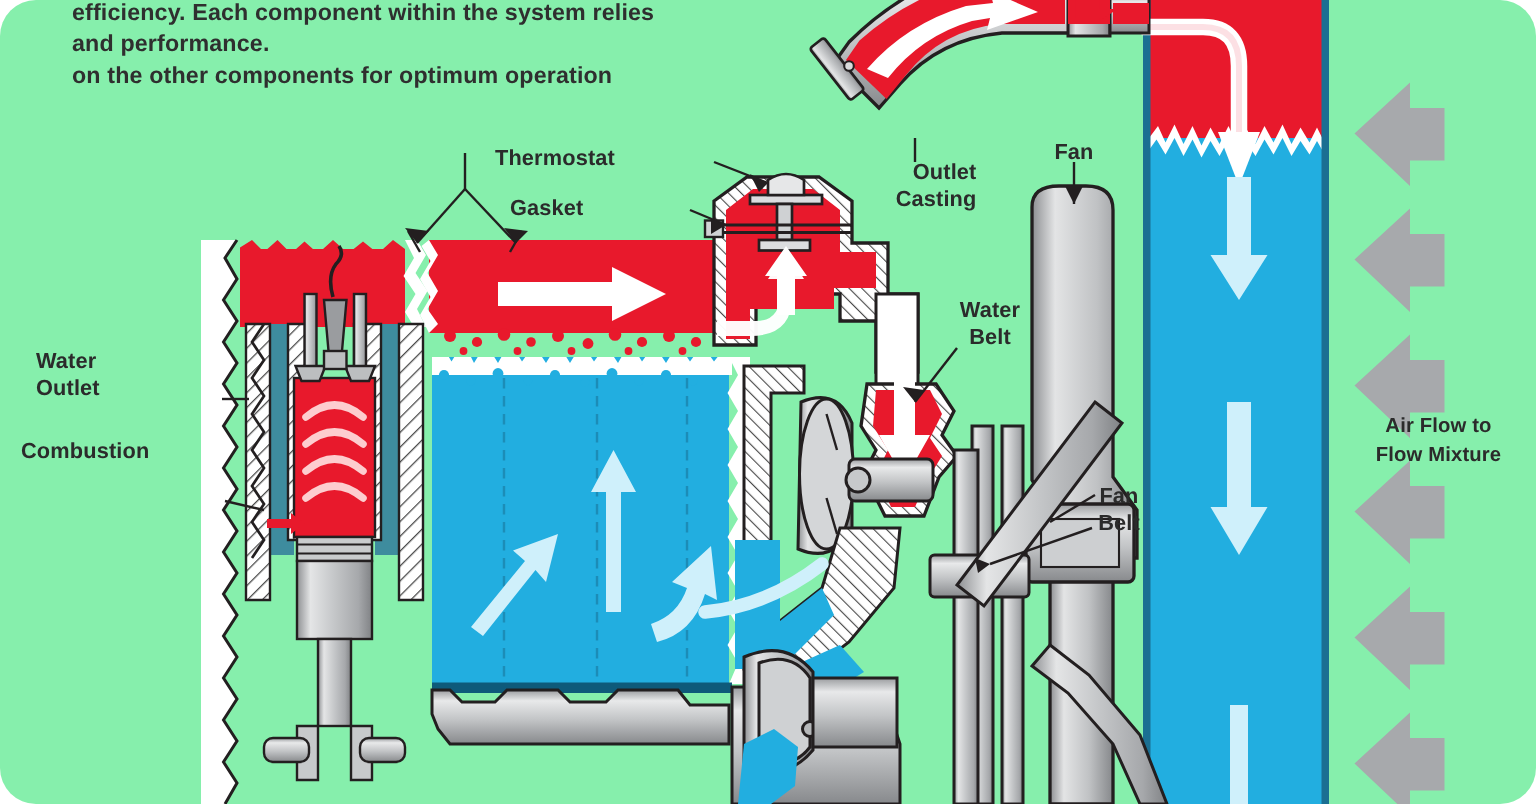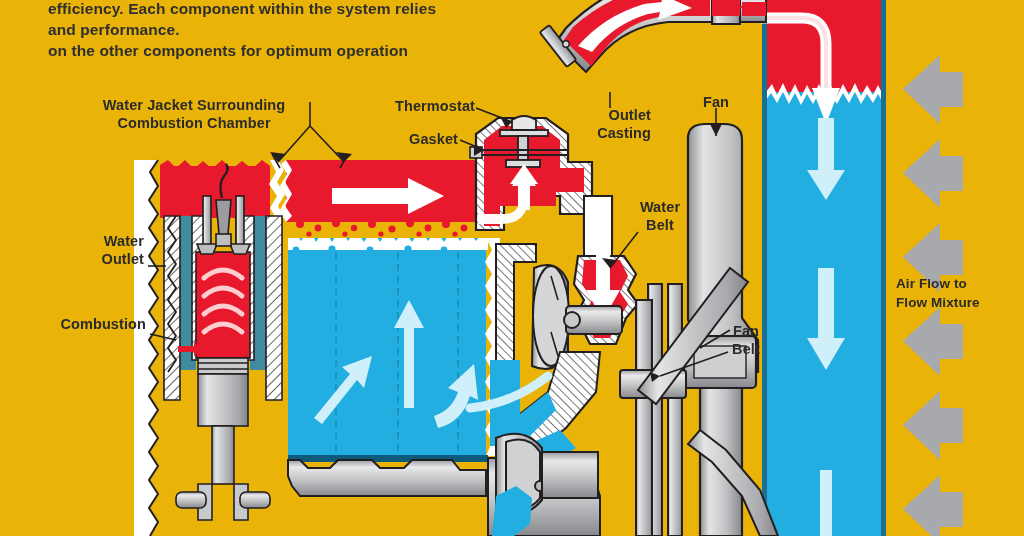--- a/index.html
+++ b/index.html
@@ -1,26 +1,26 @@
 <!DOCTYPE html>
 <html><head>
 <meta charset="utf-8">
 <style>
   html,body{margin:0;padding:0;background:#fff;}
   body{width:1024px;height:536px;overflow:hidden;
        font-family:"Liberation Sans",sans-serif;color:#231f20;}
-  #stage{position:relative;width:1024px;height:536px;background:#eab308;}
+  #stage{position:relative;width:1024px;height:536px;background:#86efac;border-radius:24px;}
   #stage svg{position:absolute;left:0;top:0;}
   .lbl{position:absolute;font-weight:700;color:#2b2b2b;letter-spacing:.1px;}
   .intro{font-size:15.5px;line-height:21px;font-weight:700;color:#2f2f2f;}
   .t14{font-size:14.5px;line-height:18px;}
   .t13{font-size:13.5px;line-height:17px;}
   .ctr{text-align:center;}
-  .rt{text-align:right;}
-  .lf{text-align:left;}
+  .rt{}
+  .lf{text-align:center;}
 </style>
 </head>
 <body>
 
 <div id="stage">
 
 <svg width="1024" height="536" viewBox="0 0 1024 536">
   <defs>
     <pattern id="hatch" width="7" height="7" patternTransform="rotate(45)" patternUnits="userSpaceOnUse">
       <rect width="7" height="7" fill="#ffffff"></rect>
@@ -369,24 +369,20 @@
     <path d="M660 376 L650 372 L652 382 Z"></path>
   </g>
 </svg>
 
 <div class="lbl intro" style="left:48px;top:-2px;width:440px;">
   <div>efficiency. Each component within the system relies</div>
   <div>and performance.</div>
   <div>on the other components for optimum operation</div>
 </div>
 
-<div class="lbl t14 ctr" style="left:78px;top:96px;width:232px;">
-  <div>Water Jacket Surrounding</div>
-  <div>Combustion Chamber</div>
-</div>
 
 <div class="lbl t14 rt" style="left:330px;top:97px;width:145px;">
   <div>Thermostat</div>
 </div>
 
 <div class="lbl t14 rt" style="left:340px;top:130px;width:118px;">
   <div>Gasket</div>
 </div>
 
 <div class="lbl t14 ctr" style="left:577px;top:106px;width:74px;text-align:right;">
@@ -406,21 +402,21 @@
 <div class="lbl t14 ctr" style="left:722px;top:322px;width:48px;">
   <div>Fan</div>
   <div>Belt</div>
 </div>
 
 <div class="lbl t14 rt" style="left:24px;top:232px;width:120px;">
   <div>Water</div>
   <div>Outlet</div>
 </div>
 
-<div class="lbl t14 rt" style="left:14px;top:315px;width:132px;">
+<div class="lbl t14 rt" style="left:14px;top:292px;width:132px;">
   <div>Combustion</div>
 </div>
 
 <div class="lbl t13 lf" style="left:896px;top:274px;width:126px;line-height:19px;">
   <div>Air Flow to</div>
   <div>Flow Mixture</div>
 </div>
 
 </div>
 

